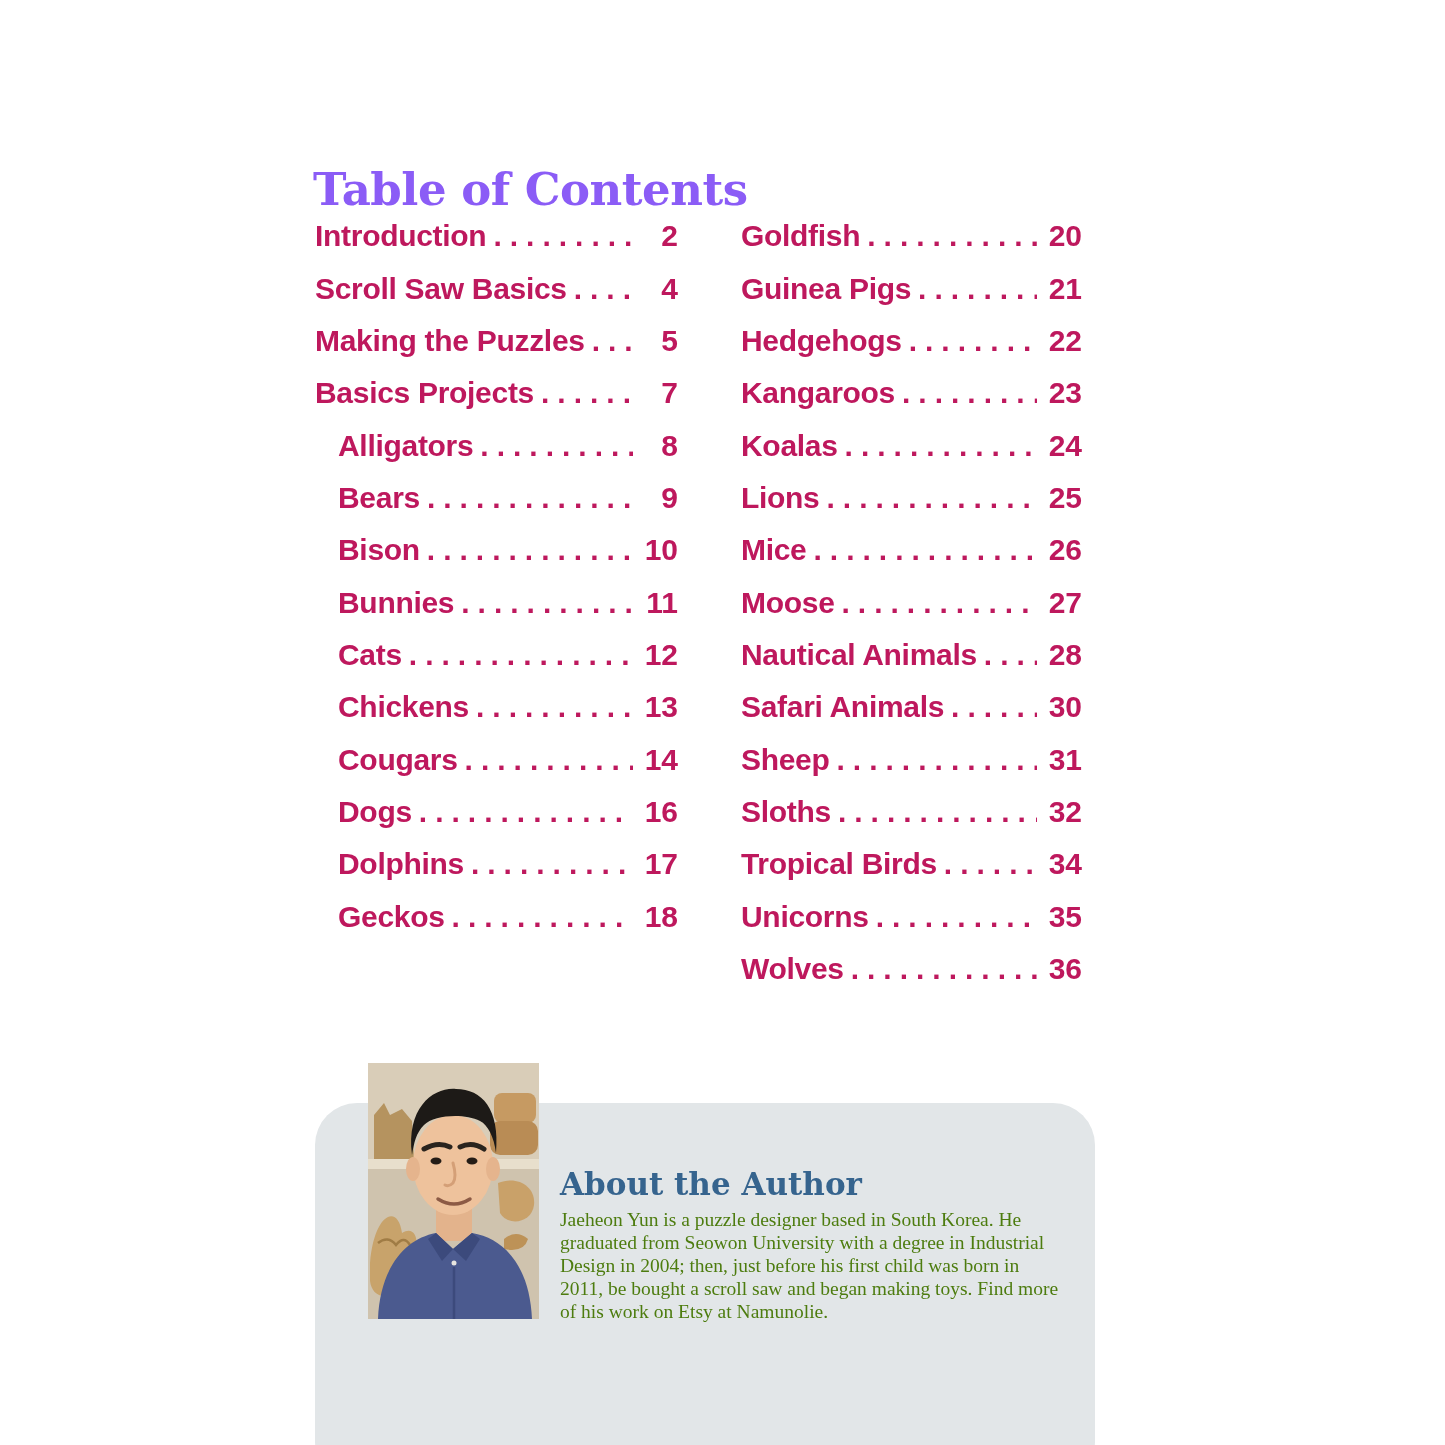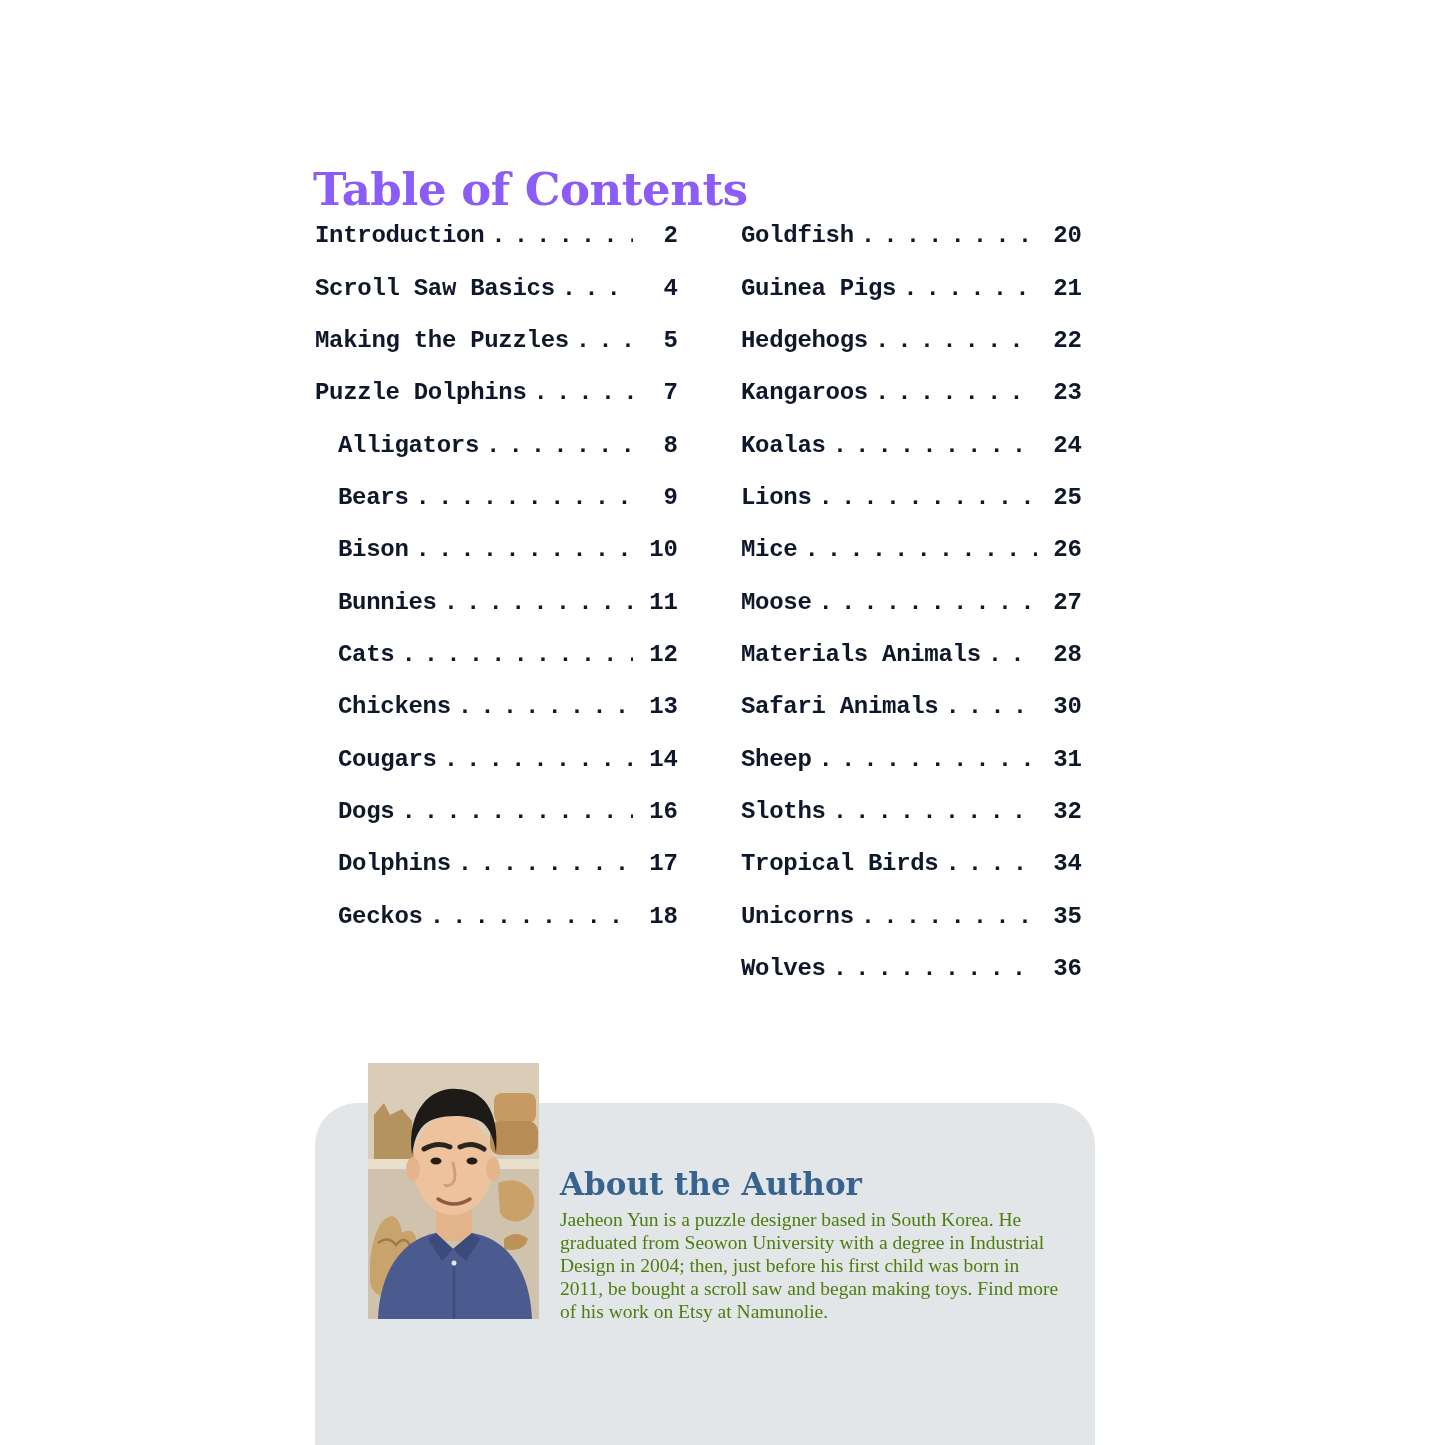--- a/index.html
+++ b/index.html
@@ -24,23 +24,22 @@
     font-weight:700;
     font-size:45px;
     letter-spacing:-0.5px;
     color:#8b5cf6;
   }
 
   
   .toc-col{
     position:absolute;
     top:210px;
-    color:#0f172a;
-    font-size:24px;
-    font-family:Liberation Mono, monospace;
+    color:#be185d;
+    font-size:30px;
   }
   .toc-col-left{ left:315px; width:363px; }
   .toc-col-right{ left:741px; width:341px; }
 
   .toc-row{
     height:52.35px;
     display:flex;
     align-items:center;
   }
   .toc-row.indent{ padding-left:23px; }
@@ -120,21 +119,21 @@
         <span class="toc-label">Scroll Saw Basics</span>
         <span class="toc-dots"></span>
         <span class="toc-page">4</span>
       </div>
       <div class="toc-row">
         <span class="toc-label">Making the Puzzles</span>
         <span class="toc-dots"></span>
         <span class="toc-page">5</span>
       </div>
       <div class="toc-row">
-        <span class="toc-label">Puzzle Dolphins</span>
+        <span class="toc-label">Basics Projects</span>
         <span class="toc-dots"></span>
         <span class="toc-page">7</span>
       </div>
       <div class="toc-row indent">
         <span class="toc-label">Alligators</span>
         <span class="toc-dots"></span>
         <span class="toc-page">8</span>
       </div>
       <div class="toc-row indent">
         <span class="toc-label">Bears</span>
@@ -217,21 +216,21 @@
         <span class="toc-label">Mice</span>
         <span class="toc-dots"></span>
         <span class="toc-page">26</span>
       </div>
       <div class="toc-row">
         <span class="toc-label">Moose</span>
         <span class="toc-dots"></span>
         <span class="toc-page">27</span>
       </div>
       <div class="toc-row">
-        <span class="toc-label">Materials Animals</span>
+        <span class="toc-label">Nautical Animals</span>
         <span class="toc-dots"></span>
         <span class="toc-page">28</span>
       </div>
       <div class="toc-row">
         <span class="toc-label">Safari Animals</span>
         <span class="toc-dots"></span>
         <span class="toc-page">30</span>
       </div>
       <div class="toc-row">
         <span class="toc-label">Sheep</span>

